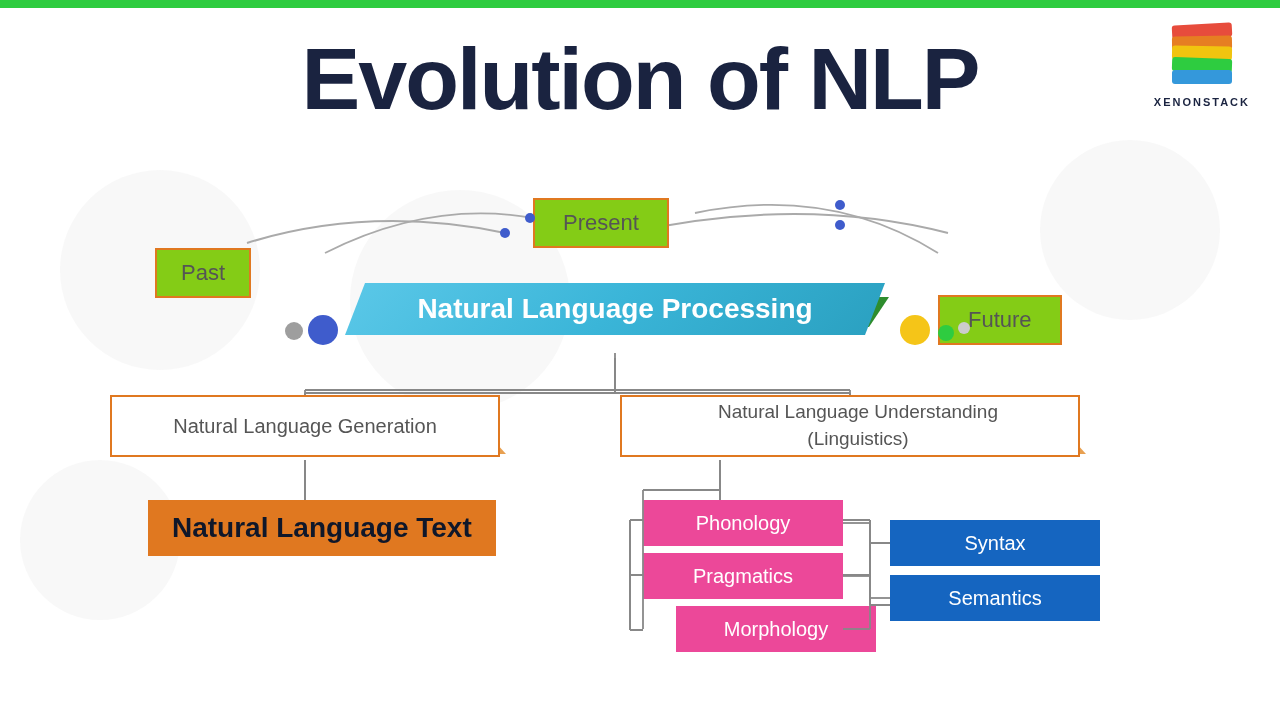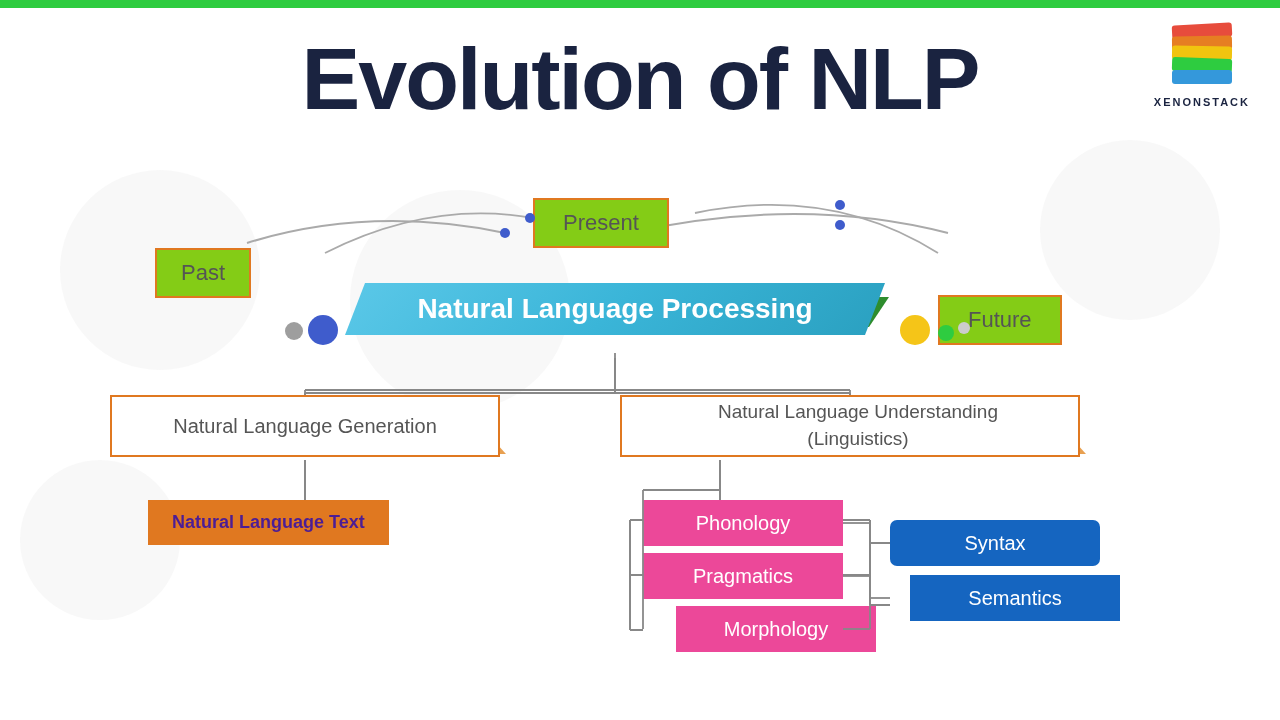--- a/index.html
+++ b/index.html
@@ -246,42 +246,42 @@
      clip-path:polygon(0 0, calc(100% - 20px) 0, 100% 100%, 20px 100%);z-index:1;"></div>
 
 <div data-name="nlu-box" style="position:absolute;top:569px;left:620px;width:460px;height:62px;
      border:2.5px solid #e07820;background:white;
      display:flex;align-items:center;justify-content:center;
      font-size:19px;color:#555;text-align:center;line-height:1.4;z-index:5;padding-left:16px;">
   <span data-name="nlu-label">Natural Language Understanding<br>(Linguistics)</span>
 </div>
 
 <div data-name="nlt-box" style="position:absolute;top:682px;left:148px;
-     padding:12px 24px;background:#e07820;color:#4c1d95;
-     font-size:18px;font-weight:600;z-index:5;">
+     padding:12px 24px;background:#e07820;color:#0f172a;
+     font-size:28px;font-weight:600;z-index:5;">
   <span>Natural Language Text</span>
 </div>
 
 <div class="sub-box" data-name="phonology-box" style="top:696px;left:643px;">
   <span>Phonology</span>
 </div>
 
 <div class="sub-box" data-name="pragmatics-box" style="top:750px;left:643px;">
   <span>Pragmatics</span>
 </div>
 
 <div class="sub-box" data-name="morphology-box" style="top:804px;left:643px;margin-left:33px;">
   <span>Morphology</span>
 </div>
 
 <div class="sub-box-right" data-name="syntax-box" style="top:718px;left:890px;">
   <span>Syntax</span>
 </div>
 
-<div class="sub-box-right" data-name="semantics-box" style="top:778px;left:890px;margin-left:20px;">
+<div class="sub-box-right" data-name="semantics-box" style="top:778px;left:890px;">
   <span>Semantics</span>
 </div>
 
 <style>
   
   .nlp-box {
     top: 283px !important;
     left: 345px !important;
   }
   .nlp-box-shadow {
@@ -296,21 +296,21 @@
   [data-name="future-box"] { top: 248px !important; left: 938px !important; }
 
   [data-name="nlg-box"] { top: 395px !important; }
   [data-name="nlg-shadow"] { top: 432px !important; }
   [data-name="nlu-box"] { top: 395px !important; }
   [data-name="nlu-shadow"] { top: 432px !important; }
   [data-name="nlt-box"] { top: 500px !important; left: 148px !important; }
   [data-name="phonology-box"] { top: 500px !important; left: 643px !important; }
   [data-name="pragmatics-box"] { top: 553px !important; left: 643px !important; }
   [data-name="morphology-box"] { top: 606px !important; left: 643px !important; }
-  [data-name="syntax-box"] { top: 520px !important; left: 890px !important; border-radius: 7px; }
+  [data-name="syntax-box"] { top: 520px !important; left: 890px !important; }
   [data-name="semantics-box"] { top: 575px !important; left: 890px !important; }
 
   [data-name="dot-gray"] { top: 322px !important; left: 285px !important; }
   [data-name="dot-blue"] { top: 315px !important; left: 308px !important; }
   [data-name="dot-yellow"] { top: 315px !important; left: 900px !important; }
   [data-name="dot-green"] { top: 325px !important; left: 938px !important; }
   [data-name="dot-gray2"] { top: 322px !important; left: 958px !important; }
 </style>
 
 <svg style="position:absolute;top:0;left:0;width:1280px;height:720px;pointer-events:none;z-index:3;" data-name="lines-svg">

